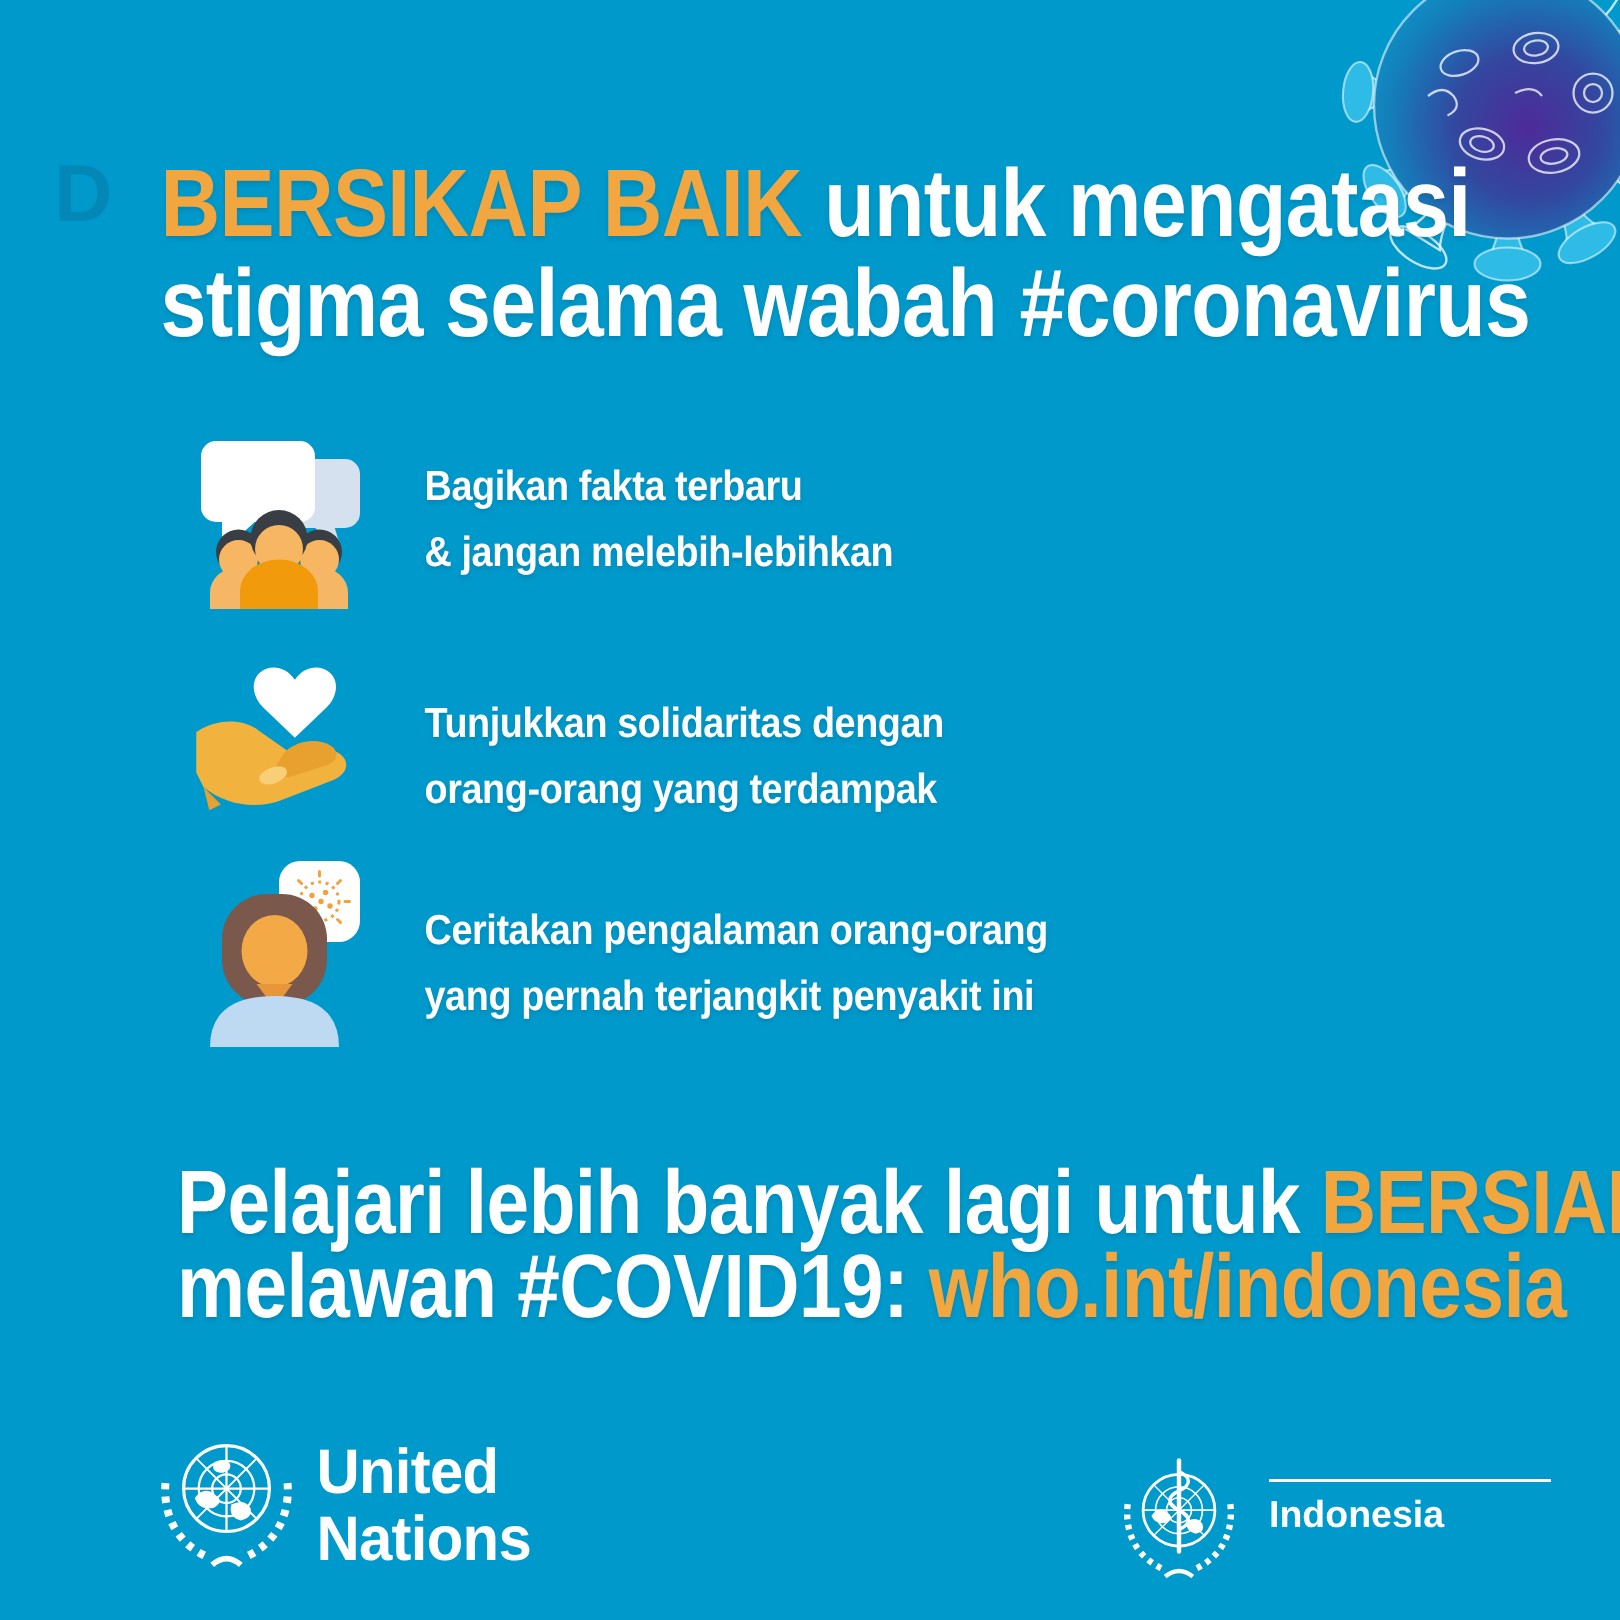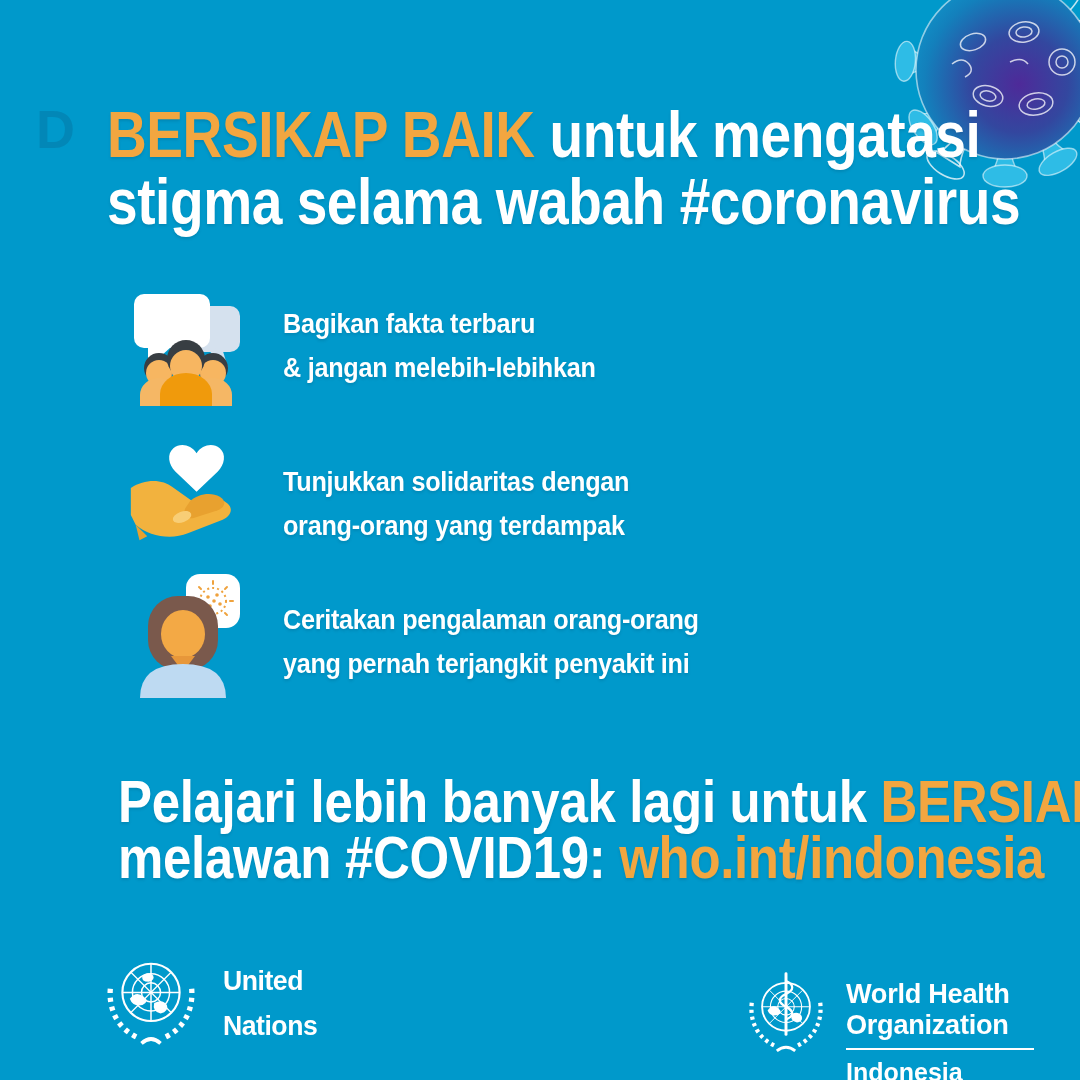--- a/index.html
+++ b/index.html
@@ -36,21 +36,21 @@
   .cta {
     position:absolute; left:118px; top:774px;
     font-size:60px; line-height:56px; letter-spacing:-.4px;
     text-shadow:0 2px 3px rgba(0,60,90,.18);
   }
   .cta .cond { transform:scaleX(.85); }
 
   .virus-wrap { position:absolute; top:0; right:0; width:240px; height:238px; }
 
   .un-logo { position:absolute; left:98px; top:950px; display:flex; align-items:center; }
-  .un-text { margin-left:19px; font-size:28px; line-height:45px; letter-spacing:-.5px; }
+  .un-text { margin-left:7px; font-size:42px; line-height:45px; letter-spacing:-.5px; }
   .un-text .cond { transform:scaleX(.95); }
 
   .who-logo { position:absolute; left:740px; top:966px; display:flex; align-items:flex-start; }
   .who-text { margin-left:14px; padding-top:12px; }
   .who-name { font-size:28px; line-height:31px; letter-spacing:-.3px; }
   .who-name .cond { transform:scaleX(.97); }
   .who-divider { width:188px; height:2px; background:#ffffff; margin-top:8px; }
   .who-office { font-size:25px; margin-top:8px; }
 </style>
 </head>
@@ -263,22 +263,18 @@
       </g>
       <line x1="50" y1="8" x2="50" y2="74" stroke="#ffffff" stroke-width="3.2" stroke-linecap="round"></line>
       <path d="M50,16 c9,4 9,10 0,14 c-9,4 -9,10 0,14 c9,4 9,10 0,14" stroke="#ffffff" stroke-width="2.4" fill="none"></path>
       <g stroke="#ffffff" fill="none" stroke-width="4.6" stroke-dasharray="3.5 4">
         <path d="M37,86 C19,77 10,60 13,38"></path>
         <path d="M63,86 C81,77 90,60 87,38"></path>
       </g>
       <path d="M40,92 Q50,84 60,92" stroke="#ffffff" stroke-width="3.2" fill="none"></path>
     </svg>
     <div class="who-text">
-      <div class="who-name">
-        <span class="cond">World Health</span><br>
-        <span class="cond">Organization</span>
-      </div>
       <div class="who-divider"></div>
       <div class="who-office">Indonesia</div>
     </div>
   </div>
 
 </div>
 
 </body></html>

